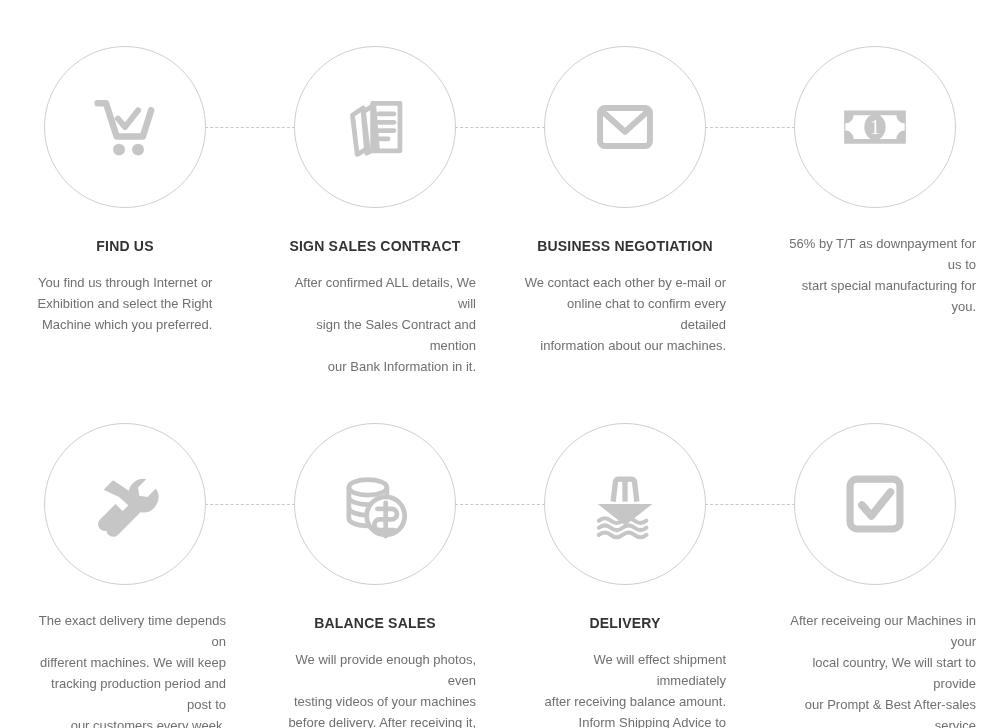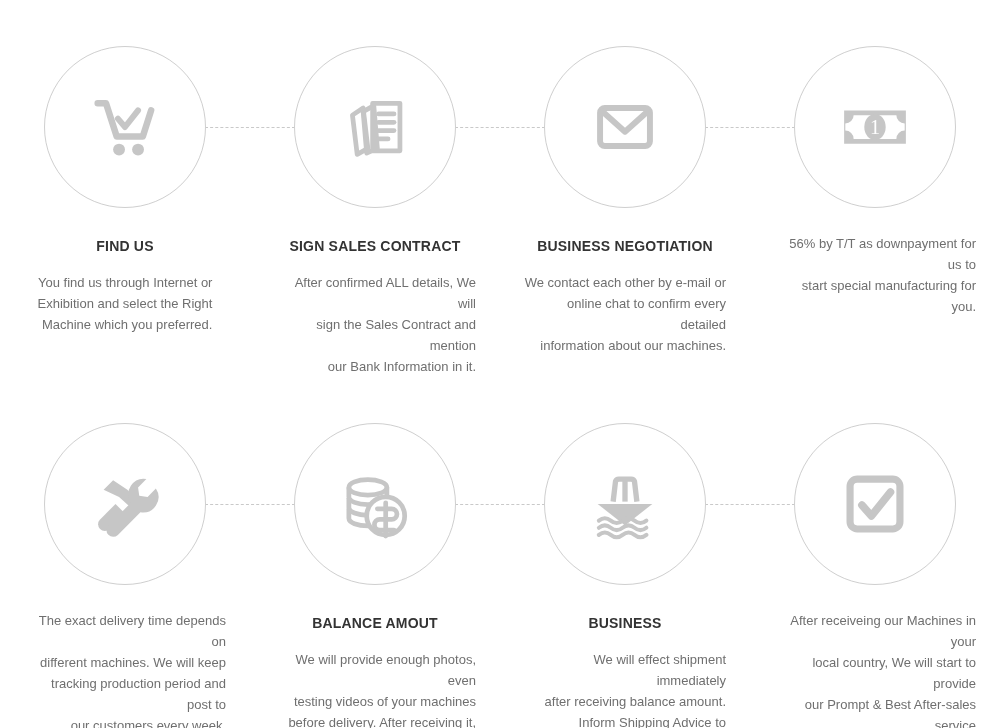--- a/index.html
+++ b/index.html
@@ -223,21 +223,21 @@
               <circle cx="41" cy="42" r="16" fill="#ffffff"></circle>
               <g stroke-linecap="round">
                 <path d="M34 36 h12 a4.5 4.5 0 0 1 0 9 h-10 a4.5 4.5 0 0 0 0 9 h12"></path>
                 <path d="M41 31 v28"></path>
               </g>
             </svg>
           </span>
         </div>
         <div class="connector"></div>
       </div>
-      <div class="title">BALANCE AMOUT</div>
+      <div class="title">BALANCE SALES</div>
       <div class="desc">We will provide enough photos, even
 testing videos of your machines
 before delivery. After receiving it, You
 have to pay total balance amount to
 us by T/T.</div>
     </div>
 
     <div class="step">
       <div class="circle-wrap">
         <div class="circle">
@@ -251,21 +251,21 @@
               <g fill="none" stroke="currentColor" stroke-width="3.4" stroke-linecap="round">
                 <path d="M10 46 q5 -4 10 0 q5 4 10 0 q5 -4 10 0 q5 4 10 0"></path>
                 <path d="M10 52 q5 -4 10 0 q5 4 10 0 q5 -4 10 0 q5 4 10 0"></path>
                 <path d="M10 58 q5 -4 10 0 q5 4 10 0 q5 -4 10 0 q5 4 10 0"></path>
               </g>
             </svg>
           </span>
         </div>
         <div class="connector"></div>
       </div>
-      <div class="title">BUSINESS</div>
+      <div class="title">DELIVERY</div>
       <div class="desc">We will effect shipment immediately
 after receiving balance amount.
 Inform Shipping Advice to customers
 and send Original Shipping
 Documents by DHL.</div>
     </div>
 
     <div class="step">
       <div class="circle-wrap">
         <div class="circle">

